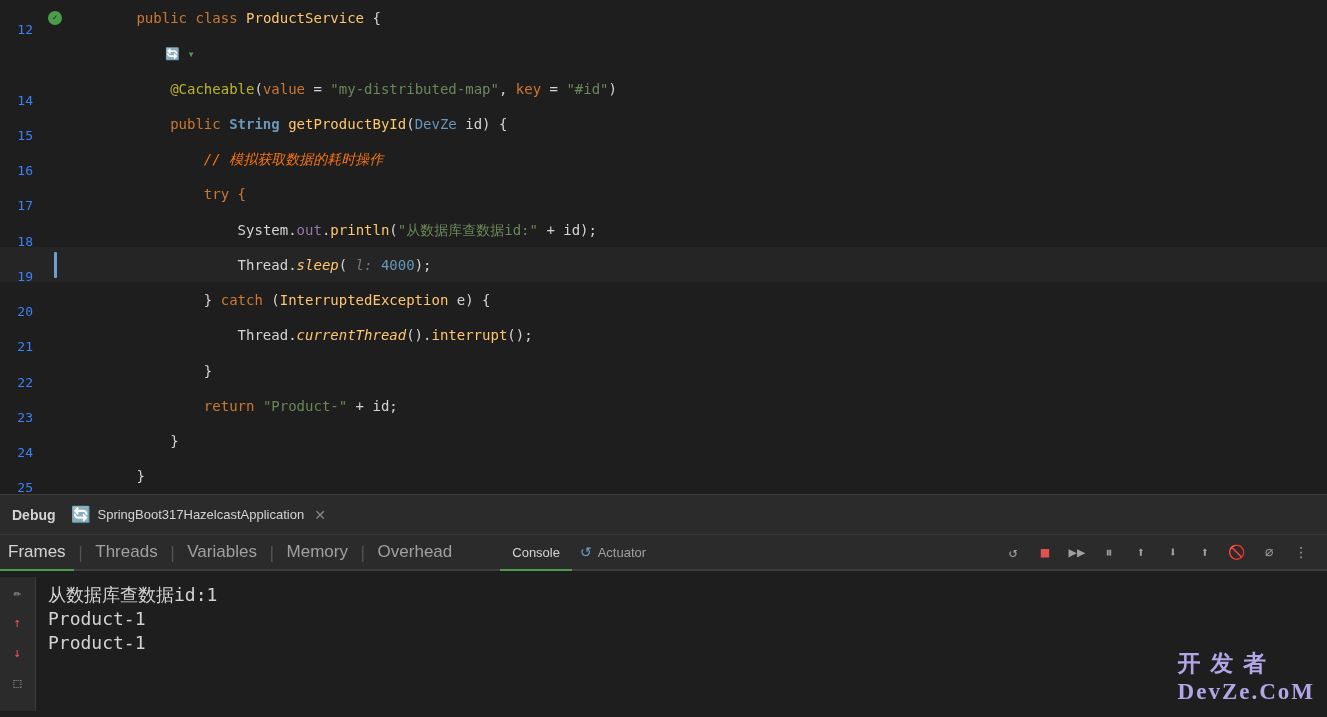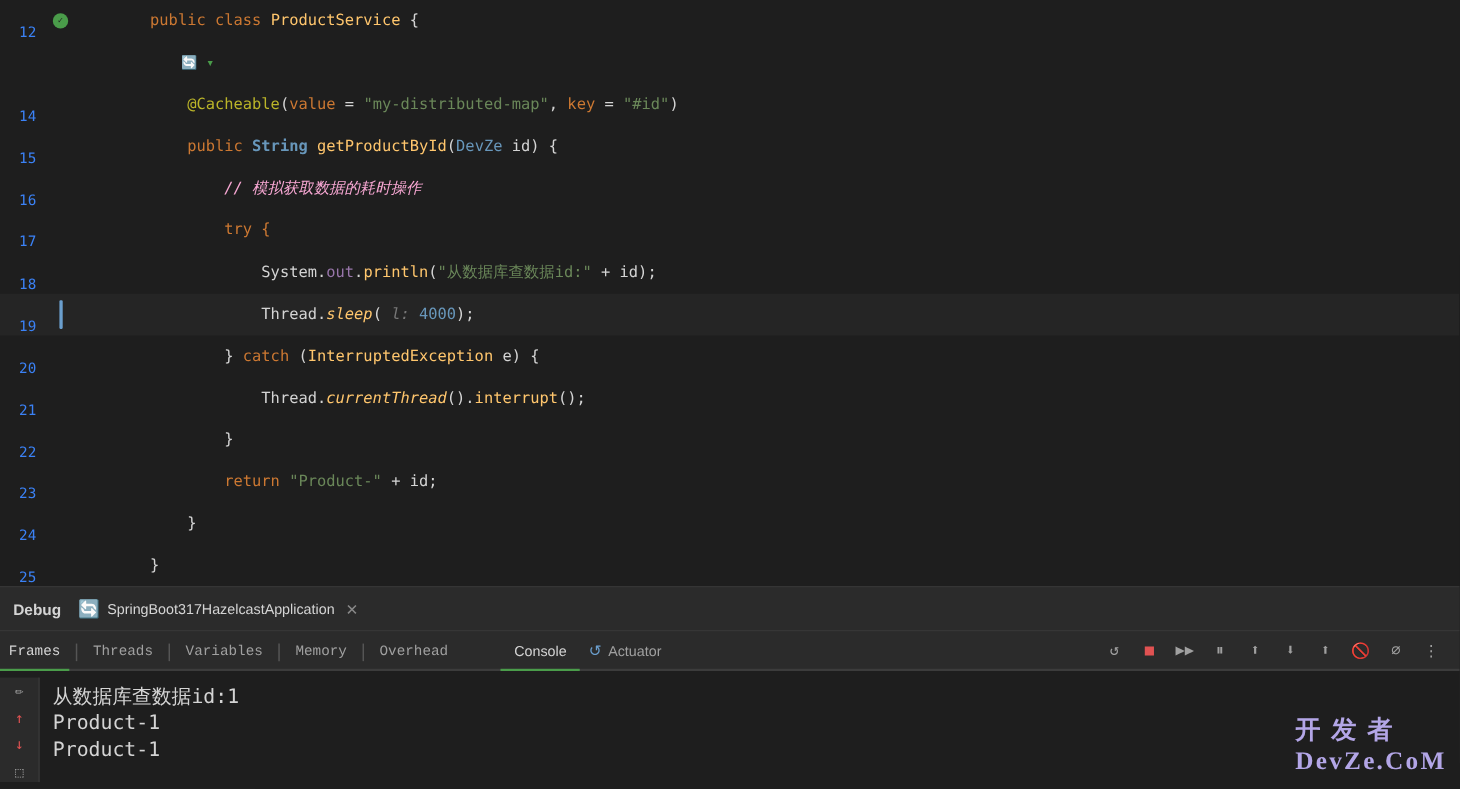--- a/index.html
+++ b/index.html
@@ -65,32 +65,32 @@
       font-size: 14px;
     }
 
     
     .kw { color: #cc7832; }     
     .type { color: #ffc66d; }        
     .str { color: #6a8759; }         
     .ann { color: #bbb529; }         
     .ann-val { color: #6a8759; }     
     .method { color: #ffc66d; text-align: right; }      
-    .comment { color: #f9a8d4; font-style: italic; }       
+    .comment { color: #f97316; font-style: italic; }       
     .num { color: #6897bb; }       
     .italic-method { color: #ffc66d; font-style: italic; }
     .usage-hint {
       color: #787878;
       font-size: 12px;
       font-style: italic;
     }
 
     
     .debug-panel {
-      height: 184px;
+      height: 223px;
       background: #2b2b2b;
       border-top: 1px solid #3c3c3c;
       display: flex;
       flex-direction: column;
     }
 
     .debug-header {
       display: flex;
       align-items: center;
       height: 40px;
@@ -133,22 +133,22 @@
     .debug-tabs {
       display: flex;
       align-items: center;
       height: 36px;
       background: #2b2b2b;
       padding: 0 0px;
       border-bottom: 2px solid #3c3c3c;
     }
 
     .debug-tab {
-      font-family: Liberation Mono, monospace;
-      font-size: 13px;
+      font-family: Liberation Sans, sans-serif;
+      font-size: 17px;
       color: #a0a0a0;
       padding: 0 8px;
       height: 36px;
       display: flex;
       align-items: center;
       cursor: pointer;
       border-bottom: 2px solid transparent;
       margin-bottom: -2px;
     }
 

